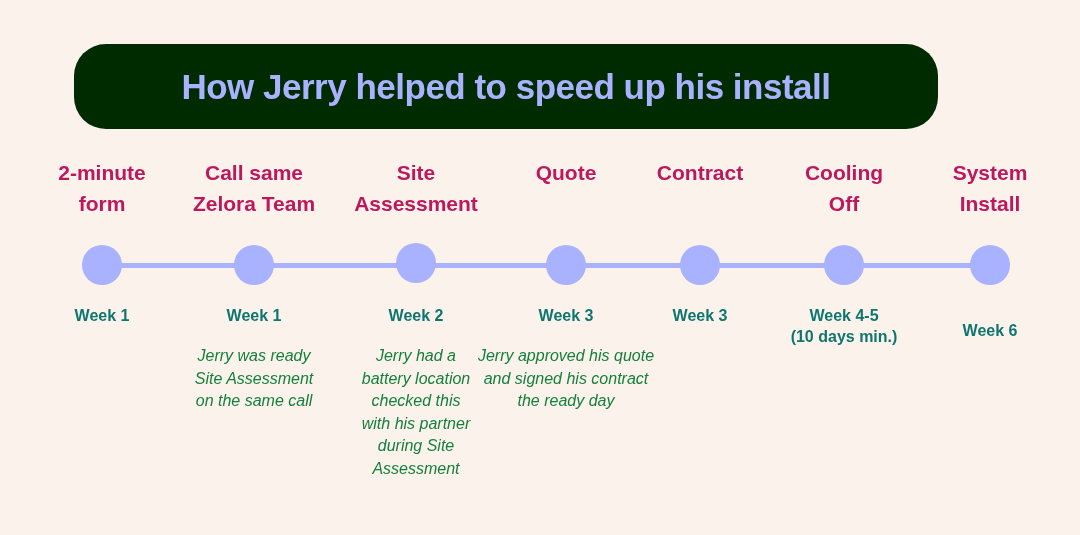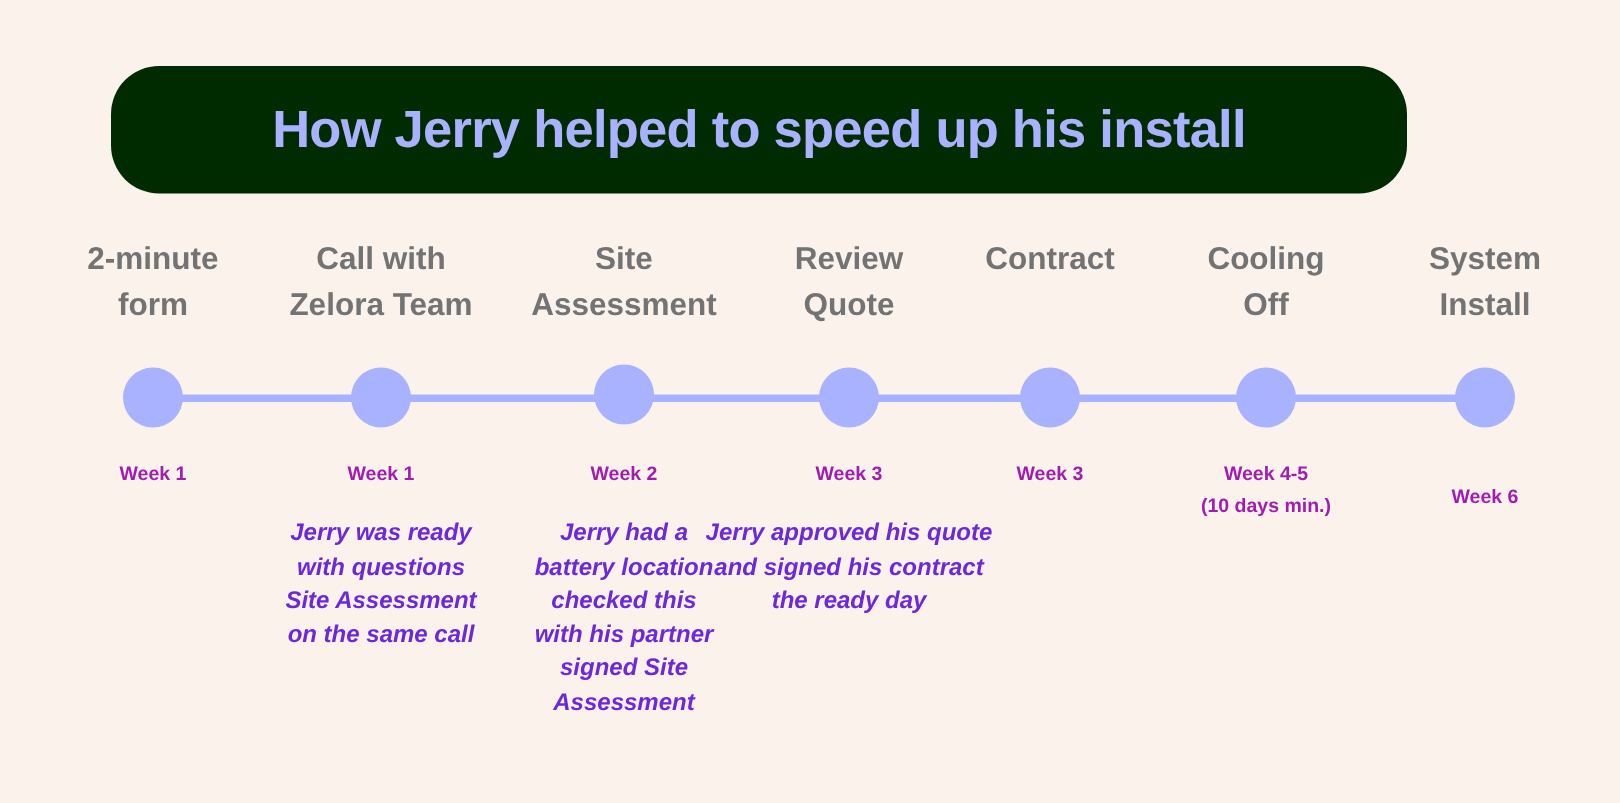--- a/index.html
+++ b/index.html
@@ -1,24 +1,24 @@
 <!DOCTYPE html>
 <html><head>
 <meta charset="utf-8">
 <style>
   * { margin:0; padding:0; box-sizing:border-box; }
   body { width:1080px; height:535px; background:#FBF2EC; position:relative; overflow:hidden; font-family:"Liberation Sans", sans-serif; color:#0B2E0B; }
   .banner { position:absolute; left:74px; top:44px; width:864px; height:85px; background:#002A00; border-radius:32px; display:flex; align-items:center; justify-content:center; }
   .banner-title { color:#A8B2FF; font-weight:bold; font-size:35px; letter-spacing:-0.5px; }
   .line { position:absolute; left:102px; top:263px; width:891px; height:5px; background:#A8B2FF; }
   .step { position:absolute; top:0; width:160px; margin-left:-80px; text-align:center; }
-  .step-title { position:absolute; top:157px; width:160px; font-weight:bold; font-size:21px; line-height:31px; color:#737373; }
+  .step-title { position:absolute; top:157px; width:160px; font-weight:bold; font-size:21px; line-height:31px; color:#be185d; }
   .dot { position:absolute; top:245px; left:60px; width:40px; height:40px; border-radius:50%; background:#A8B2FF; }
-  .week { position:absolute; top:305px; width:160px; font-weight:bold; font-size:13px; line-height:21px; color:#a21caf; }
-  .note { position:absolute; top:345px; width:160px; font-weight:bold; font-style:italic; font-size:16px; line-height:22.5px; color:#6d28d9; }
+  .week { position:absolute; top:305px; width:160px; font-weight:bold; font-size:16px; line-height:21px; color:#0f766e; }
+  .note { position:absolute; top:345px; width:160px; font-weight:normal; font-style:italic; font-size:16px; line-height:22.5px; color:#15803d; }
   .note.wide { width:240px; left:-40px; }
 </style>
 </head>
 <body>
 
 <div class="banner">
   <span class="banner-title">How Jerry helped to speed up his install</span>
 </div>
 
 <div class="line"></div>
@@ -29,57 +29,55 @@
       <div>form</div>
     </div>
   <div class="dot"></div>
   <div class="week">
       <div>Week 1</div>
     </div>
 </div>
 
 <div class="step" style="left:254px">
   <div class="step-title">
-      <div>Call with</div>
+      <div>Call same</div>
       <div>Zelora Team</div>
     </div>
   <div class="dot"></div>
   <div class="week">
       <div>Week 1</div>
     </div>
   <div class="note">
     <div>Jerry was ready</div>
-    <div>with questions</div>
     <div>Site Assessment</div>
     <div>on the same call</div>
   </div>
 </div>
 
 <div class="step" style="left:416px">
   <div class="step-title">
       <div>Site</div>
       <div>Assessment</div>
     </div>
   <div class="dot" style="top:243px"></div>
   <div class="week">
       <div>Week 2</div>
     </div>
   <div class="note">
     <div>Jerry had a</div>
     <div>battery location</div>
     <div>checked this</div>
     <div>with his partner</div>
-    <div>signed Site</div>
+    <div>during Site</div>
     <div>Assessment</div>
   </div>
 </div>
 
 <div class="step" style="left:566px">
   <div class="step-title">
-      <div>Review</div>
       <div>Quote</div>
     </div>
   <div class="dot"></div>
   <div class="week">
       <div>Week 3</div>
     </div>
   <div class="note wide">
     <div>Jerry approved his quote</div>
     <div>and signed his contract</div>
     <div>the ready day</div>

